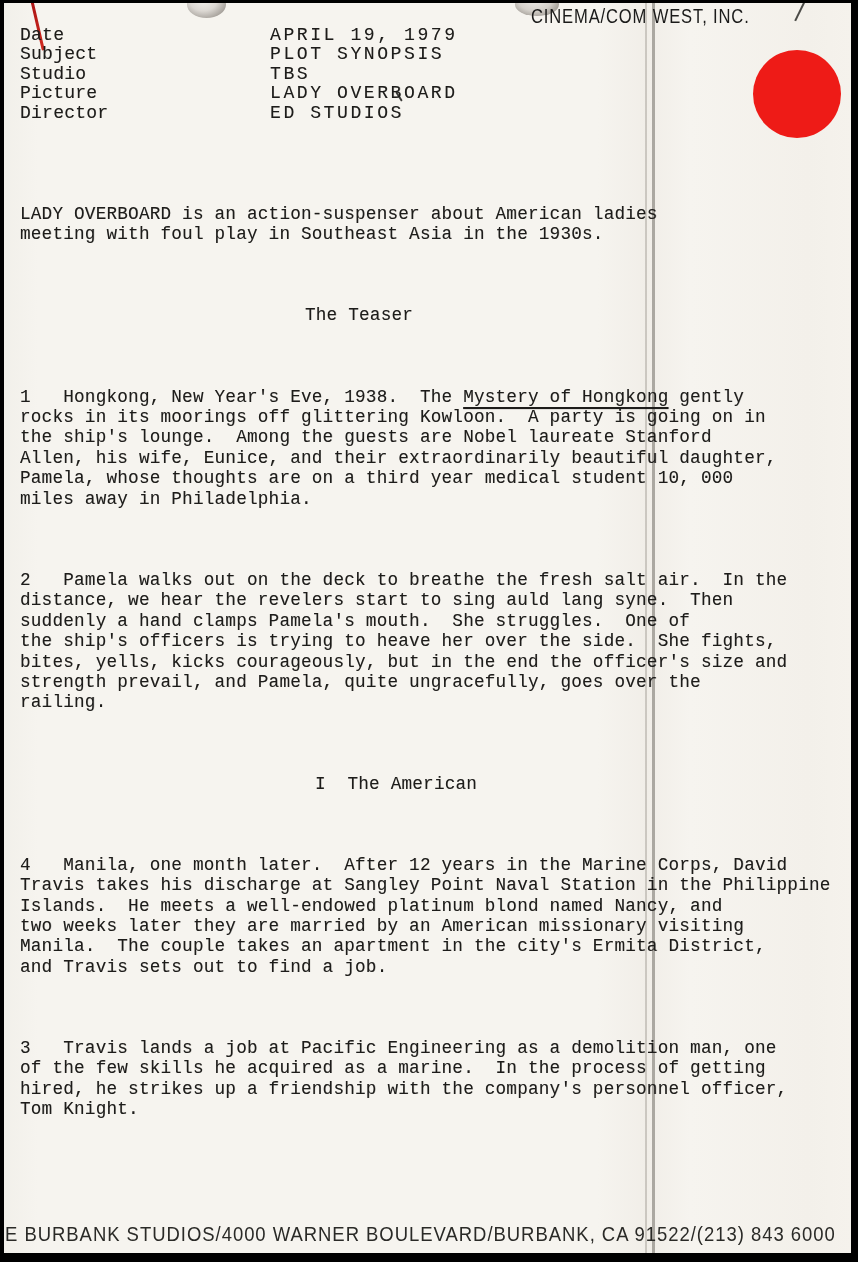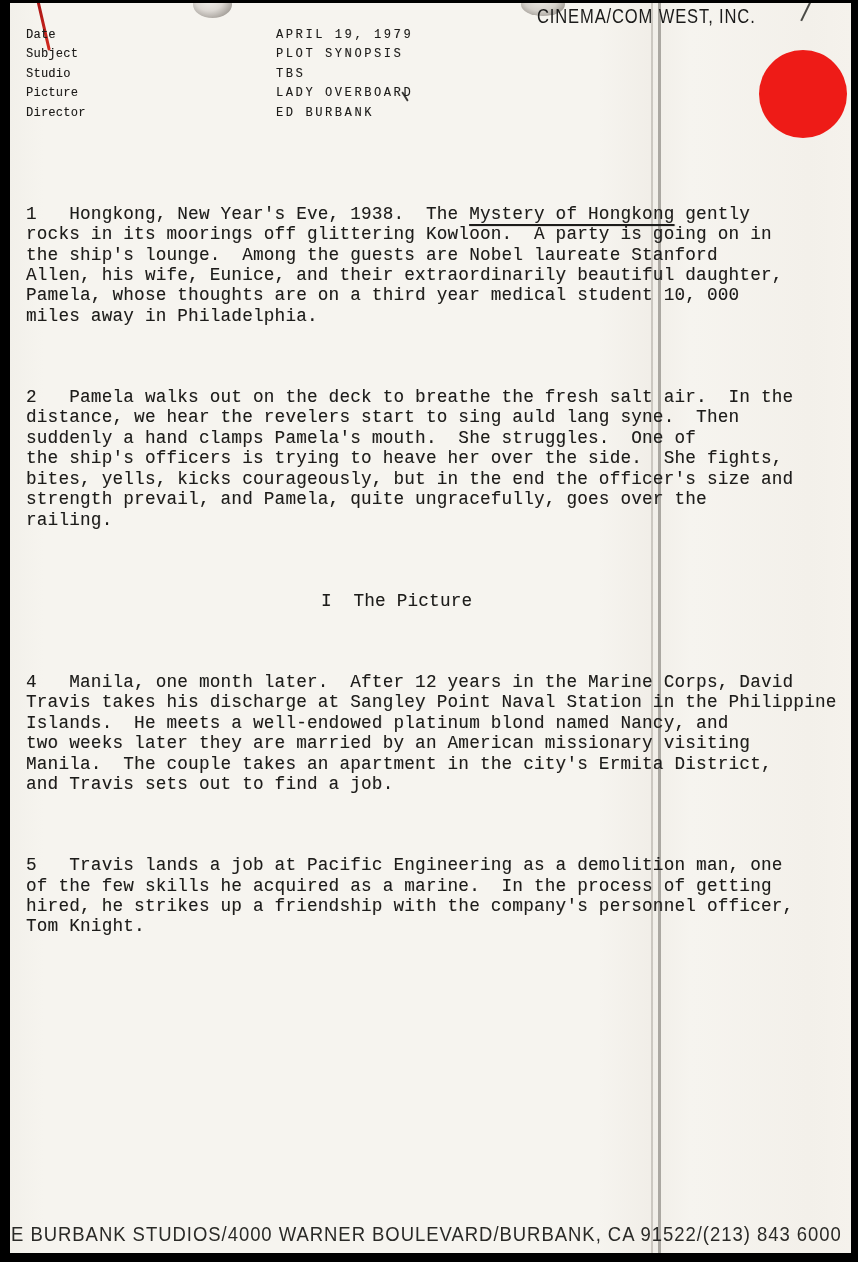--- a/index.html
+++ b/index.html
@@ -1,18 +1,18 @@
 <!DOCTYPE html>
 <html><head>
 <meta charset="utf-8">
 <style>
   html,body{margin:0;padding:0;background:#222;}
   .page{position:relative;width:858px;height:1262px;background:#000;overflow:hidden;font-family:"Liberation Mono",monospace;}
   .paper{position:absolute;top:3px;left:4px;right:7px;bottom:9px;overflow:hidden;
-    background:linear-gradient(90deg,#f2f0ea 0%,#f6f4ef 4%,#f6f4ef 70%,#f1eee8 76%,#f6f4ef 81%,#f3f0ea 95%,#f5f2ec 100%);margin-left:6px;}
+    background:linear-gradient(90deg,#f2f0ea 0%,#f6f4ef 4%,#f6f4ef 70%,#f1eee8 76%,#f6f4ef 81%,#f3f0ea 95%,#f5f2ec 100%);}
   
   .fold{position:absolute;top:0;bottom:0;}
   .fold-1{left:641px;width:2px;background:rgba(125,118,110,.32);}
   .fold-2{left:648px;width:3px;background:rgba(95,90,84,.48);}
   
   .blob{position:absolute;border-radius:50%;}
   .blob-1{left:183px;top:-12px;width:39px;height:27px;
     background:radial-gradient(ellipse at 42% 28%,#f4f2ee 0%,#dcd8d3 45%,#a49f99 78%,#8d8982 100%);}
   .blob-2{left:511px;top:-10px;width:44px;height:23px;
     background:radial-gradient(ellipse at 45% 25%,#efede9 0%,#d5d1cb 50%,#9b968f 82%,#85817a 100%);}
@@ -20,21 +20,21 @@
   .pen-stroke{position:absolute;left:32px;top:-4px;width:3px;height:52px;border-radius:2px;
     background:linear-gradient(#a81414,#d32a20);transform:rotate(-13deg);}
   .pen-slash{position:absolute;left:795px;top:-3px;width:2px;height:22px;background:#4a4a46;transform:rotate(26deg);}
   .stray-tick{position:absolute;left:394px;top:88px;width:2px;height:11px;background:#3c3b38;transform:rotate(-32deg);border-radius:1px;}
   
   .letterhead{position:absolute;left:527px;top:2px;font-family:"Liberation Sans",sans-serif;
     font-size:19.5px;letter-spacing:1px;color:#1b1b1a;white-space:nowrap;
     transform:scaleX(.85);transform-origin:left top;}
   .red-dot{position:absolute;left:749px;top:47px;width:88px;height:88px;border-radius:50%;background:#ee1b17;}
   
-  .hdr{position:absolute;left:16px;top:23px;font-size:12px;line-height:19.4px;color:#1d1c1a;
+  .hdr{position:absolute;left:16px;top:23px;font-size:18px;line-height:19.4px;color:#1d1c1a;
     text-shadow:.3px .3px 0 rgba(30,28,26,.35);}
   .hlbl{display:inline-block;width:250px;letter-spacing:.25px;}
   .hval{letter-spacing:2.6px;}
   
   .body-text{position:absolute;left:16px;top:160px;width:806px;font-size:17.6px;line-height:20.4px;
     letter-spacing:.25px;color:#1d1c1a;white-space:pre;text-shadow:.3px .3px 0 rgba(30,28,26,.35);}
   .body-text p{margin:0 0 20px 0;}
   .head-teaser{padding-left:285px;}
   .head-mystery{padding-left:295px;}
   .ul{text-decoration:underline;text-decoration-thickness:1.8px;text-underline-offset:4.5px;}
@@ -60,45 +60,48 @@
     <div class="stray-tick"></div>
 
     <div class="letterhead">CINEMA/COM WEST, INC.</div>
     <div class="red-dot"></div>
 
     <div class="hdr">
       <div><span class="hlbl">Date</span><span class="hval">APRIL 19, 1979</span></div>
       <div><span class="hlbl">Subject</span><span class="hval">PLOT SYNOPSIS</span></div>
       <div><span class="hlbl">Studio</span><span class="hval">TBS</span></div>
       <div><span class="hlbl">Picture</span><span class="hval">LADY OVERBOARD</span></div>
-      <div><span class="hlbl">Director</span><span class="hval">ED BURBANK</span></div>
+      <div><span class="hlbl">Director</span><span class="hval">ED STUDIOS</span></div>
     </div>
 
     <div class="body-text">
+      <p>LADY OVERBOARD is an action-suspenser about American ladies
+meeting with foul play in Southeast Asia in the 1930s.</p>
+      <p class="head-teaser">The Teaser</p>
       <p><span>1   Hongkong, New Year's Eve, 1938.  The </span><span class="ul">Mystery of Hongkong</span><span> gently
 rocks in its moorings off glittering Kowloon.  A party is going on in
 the ship's lounge.  Among the guests are Nobel laureate Stanford
 Allen, his wife, Eunice, and their extraordinarily beautiful daughter,
 Pamela, whose thoughts are on a third year medical student 10, 000
 miles away in Philadelphia.</span></p>
       <p>2   Pamela walks out on the deck to breathe the fresh salt air.  In the
 distance, we hear the revelers start to sing auld lang syne.  Then
 suddenly a hand clamps Pamela's mouth.  She struggles.  One of
 the ship's officers is trying to heave her over the side.  She fights,
 bites, yells, kicks courageously, but in the end the officer's size and
 strength prevail, and Pamela, quite ungracefully, goes over the
 railing.</p>
-      <p class="head-mystery">I  The Picture</p>
+      <p class="head-mystery">I  The American</p>
       <p>4   Manila, one month later.  After 12 years in the Marine Corps, David
 Travis takes his discharge at Sangley Point Naval Station in the Philippine
 Islands.  He meets a well-endowed platinum blond named Nancy, and
 two weeks later they are married by an American missionary visiting
 Manila.  The couple takes an apartment in the city's Ermita District,
 and Travis sets out to find a job.</p>
-      <p>5   Travis lands a job at Pacific Engineering as a demolition man, one
+      <p>3   Travis lands a job at Pacific Engineering as a demolition man, one
 of the few skills he acquired as a marine.  In the process of getting
 hired, he strikes up a friendship with the company's personnel officer,
 Tom Knight.</p>
       
       
       
     </div>
 
     <div class="footer">E BURBANK STUDIOS/4000 WARNER BOULEVARD/BURBANK, CA 91522/(213) 843 6000</div>
 

